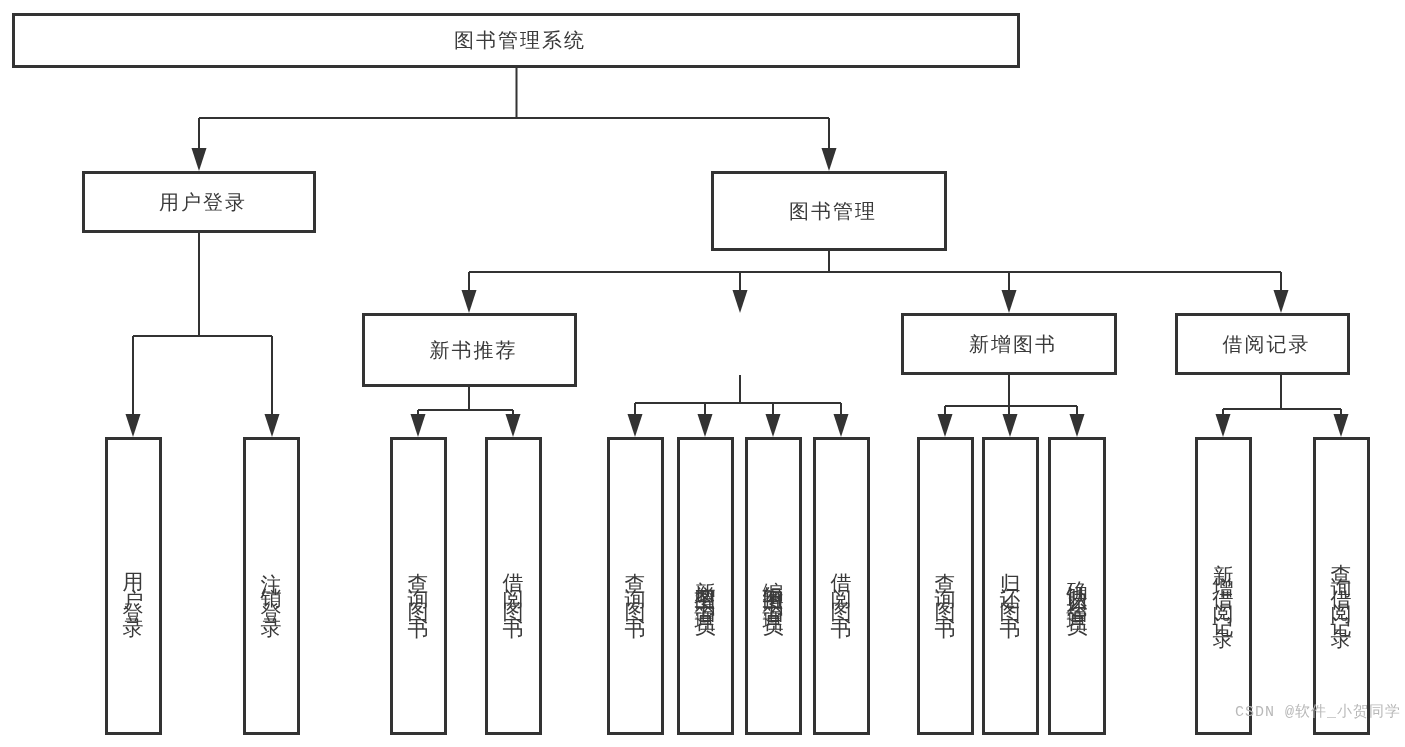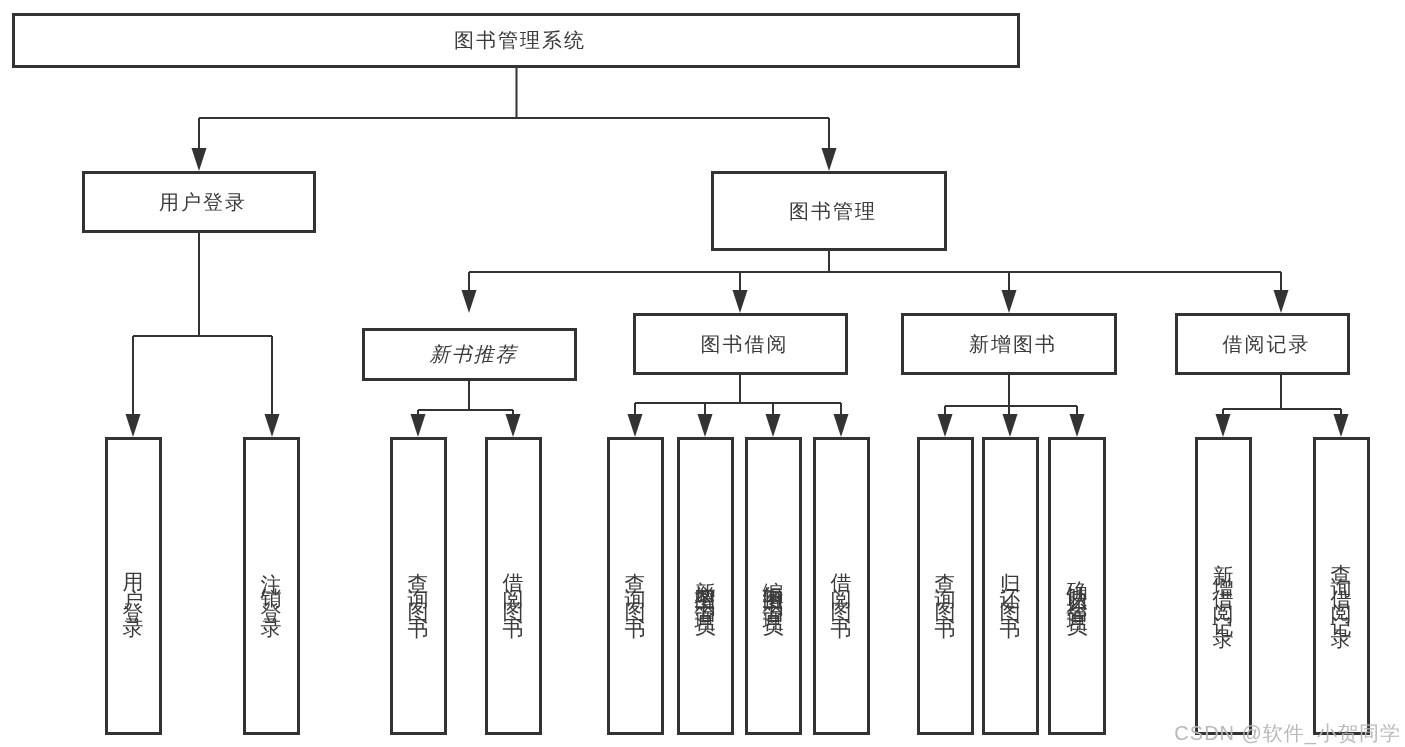--- a/index.html
+++ b/index.html
@@ -47,27 +47,28 @@
     top: 437px;
     width: 57px;
     height: 298px;
     color: #3a3a3a;
     overflow: hidden;
   }
   .leaf.mid  { letter-spacing: 13px; }
   .leaf.long { letter-spacing: 5px; }
   #watermark {
     position: absolute;
-    top: 720px;
+    top: 702px;
     right: 4px;
-    font-size: 20px;
+    font-size: 15px;
     color: #b9b9b9;
     z-index: 5;
     letter-spacing: 1px;
     white-space: nowrap;
+    font-family: Liberation Mono, monospace;
   }
 </style>
 </head>
 <body>
 
 <div id="canvas">
 
   <svg id="connectors" viewBox="0 0 1405 747" xmlns="http://www.w3.org/2000/svg">
     <g stroke="#333333" stroke-width="2" fill="none">
 
@@ -113,22 +114,21 @@
       <polygon points="1223,437 1215.5,414 1230.5,414"></polygon>
       <polygon points="1341,437 1333.5,414 1348.5,414"></polygon>
     </g>
   </svg>
 
   <div class="node" style="left:12px; top:13px; width:1008px; height:55px;">图书管理系统</div>
 
   <div class="node" style="left:82px; top:171px; width:234px; height:62px;">用户登录</div>
   <div class="node" style="left:711px; top:171px; width:236px; height:80px;">图书管理</div>
 
-  <div class="node" style="left:362px; top:328px; width:215px; height:53px;font-style:italic;">新书推荐</div>
-  <div class="node" style="left:633px; top:313px; width:215px; height:62px;">图书借阅</div>
+  <div class="node" style="left:362px; top:313px; width:215px; height:74px;">新书推荐</div>
   <div class="node" style="left:901px; top:313px; width:216px; height:62px;">新增图书</div>
   <div class="node" style="left:1175px; top:313px; width:175px; height:62px;">借阅记录</div>
 
   <div class="leaf" style="left:105px;">用户登录</div>
   <div class="leaf" style="left:243px;">注销登录</div>
   <div class="leaf" style="left:390px;">查询图书</div>
   <div class="leaf" style="left:485px;">借阅图书</div>
   <div class="leaf" style="left:607px;">查询图书</div>
   <div class="leaf long" style="left:677px;">新增图书（管理员）</div>
   <div class="leaf long" style="left:745px;">编辑图书（管理员）</div>

